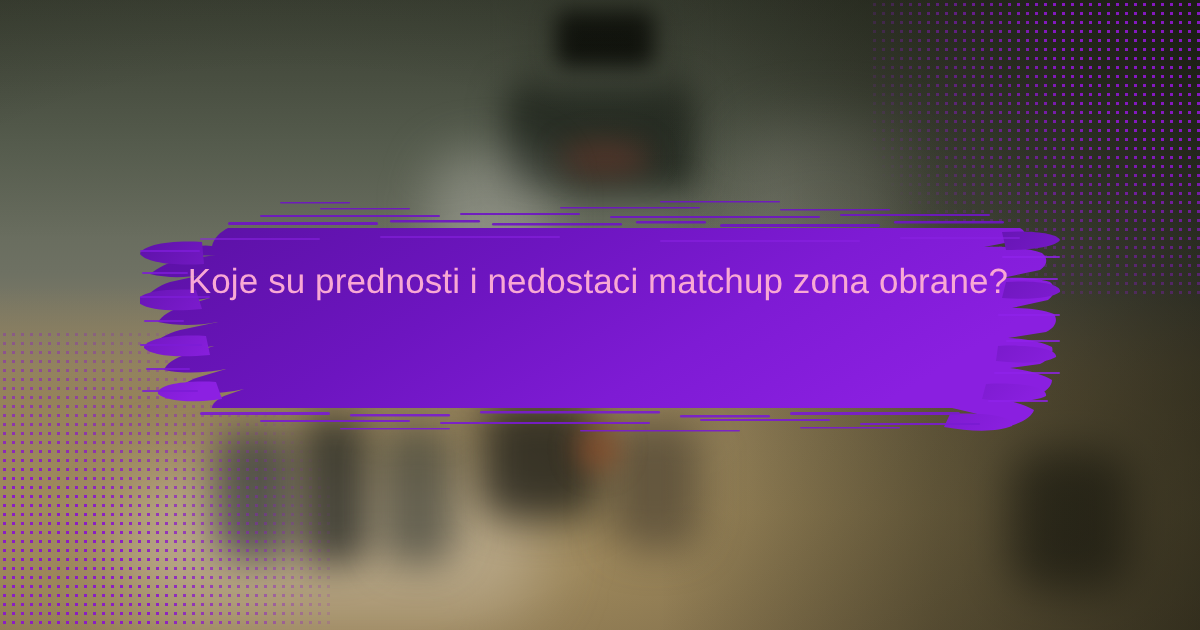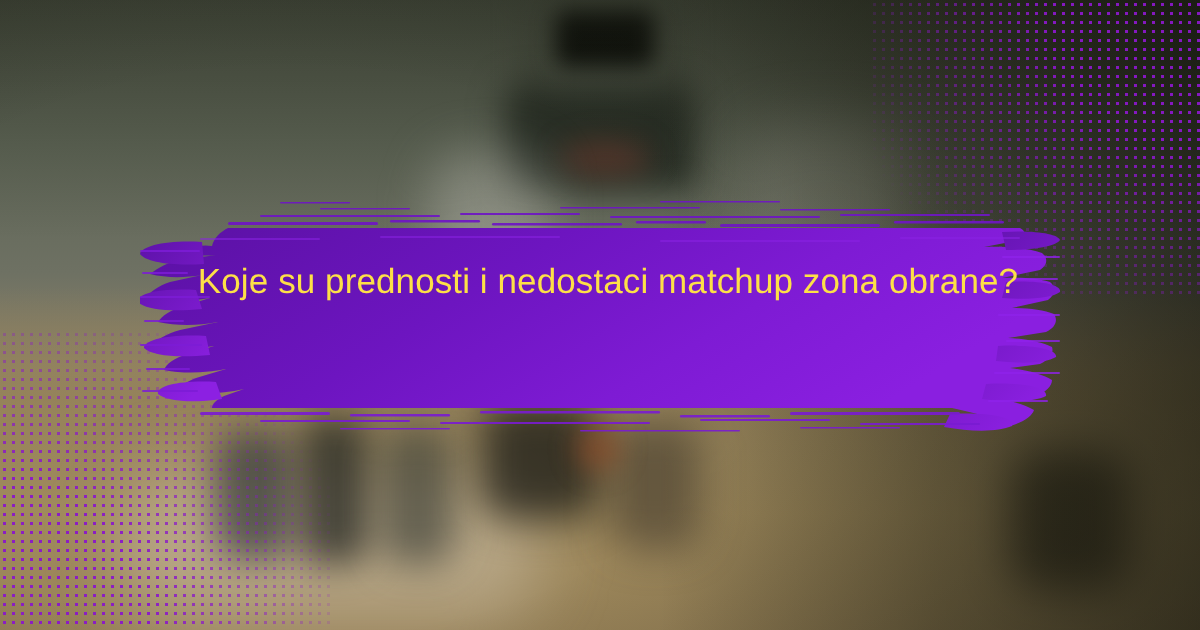--- a/index.html
+++ b/index.html
@@ -117,23 +117,23 @@
   }
 
   
   .brush-wrap{
     position:absolute; left:140px; top:186px; width:920px; height:258px;
   }
   .brush-svg{ position:absolute; inset:0; width:100%; height:100%; }
 
   
   .headline{
-    position:absolute; left:178px; top:255px; width:860px;
+    position:absolute; left:168px; top:255px; width:860px;
     text-align:center;
-    color:#fde047;
+    color:#f9a8d4;
     font-size:35px;
     line-height:53px;
     font-weight:400;
     letter-spacing:.1px;
     text-rendering:geometricPrecision;
   }
 </style>
 </head>
 <body>
 

